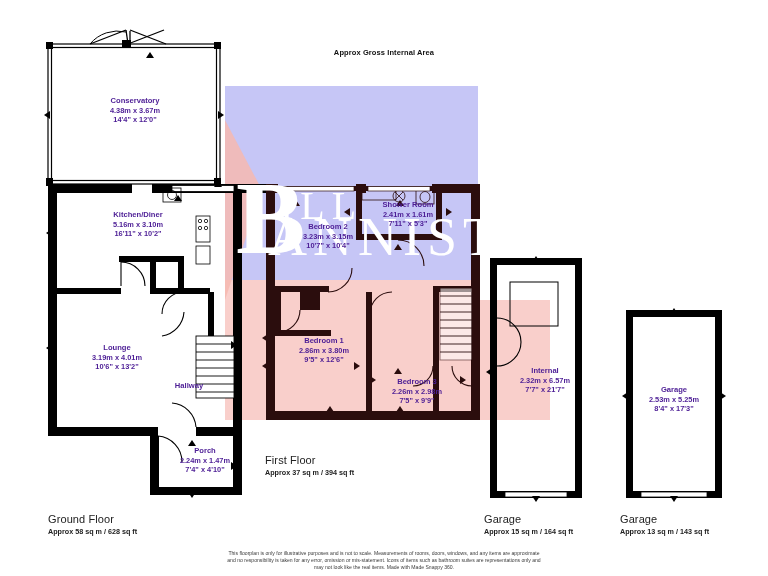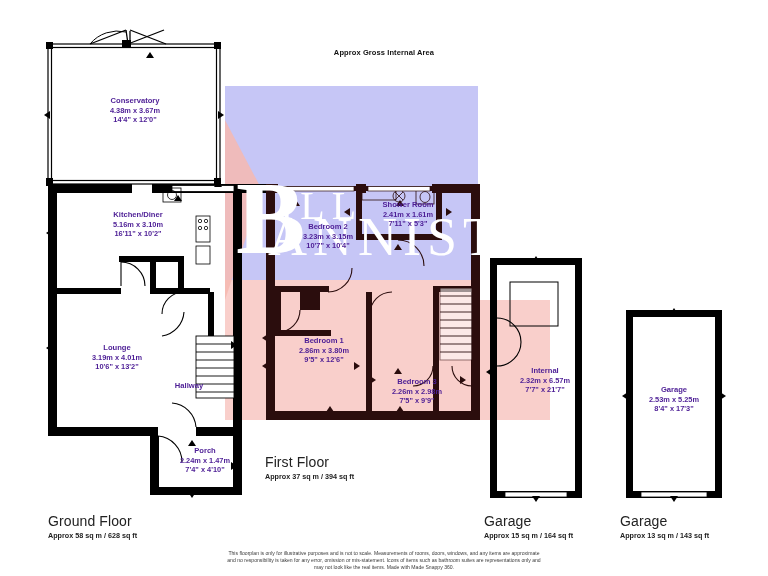--- a/index.html
+++ b/index.html
@@ -19,21 +19,21 @@
     margin-top:46px;
   }
 
   
   .rm{position:absolute;text-align:center;line-height:9.6px;color:#4c1d95;}
   .rm .nm{font-size:7.6px;font-weight:bold;white-space:nowrap;}
   .rm .d1,.rm .d2{font-size:7.4px;white-space:nowrap;font-weight:bold;}
 
   
   .cap{position:absolute;}
-  .cap .t{font-size:14px;font-weight:400;color:#222;letter-spacing:.1px;}
+  .cap .t{font-size:11px;font-weight:400;color:#222;letter-spacing:.1px;}
   .cap .s{font-size:7.2px;font-weight:bold;color:#222;margin-top:2px;}
 
   
   .foot{
     position:absolute;left:104px;top:550px;width:560px;text-align:center;
     font-size:5.1px;line-height:7.2px;color:#3a3a3a;
   }
 
   
   .wm{

